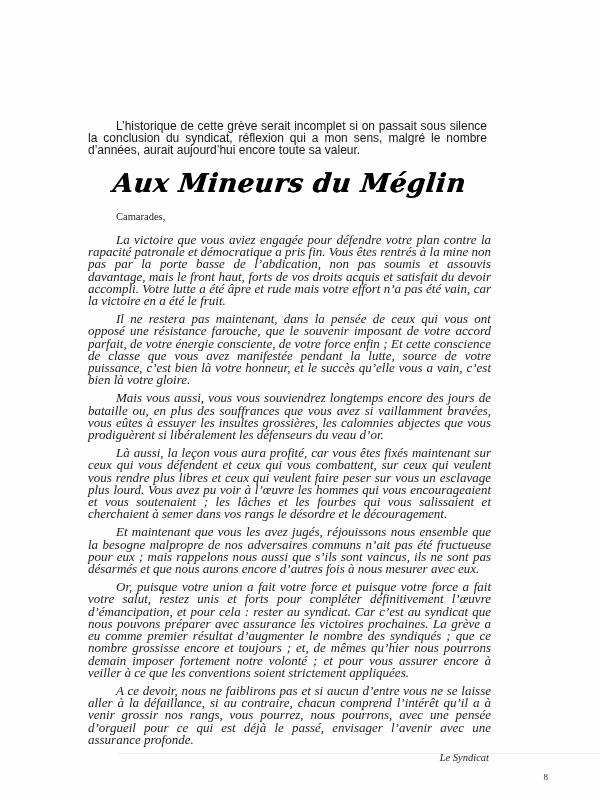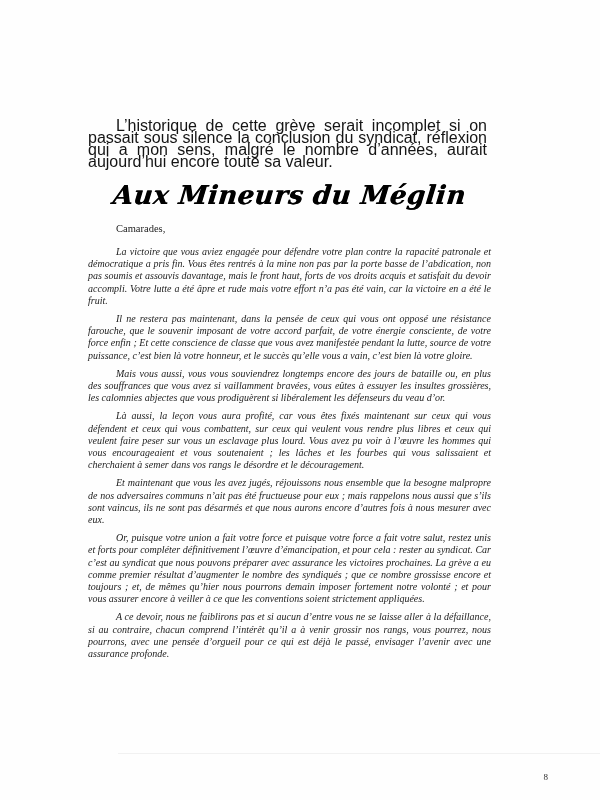--- a/index.html
+++ b/index.html
@@ -21,21 +21,21 @@
   }
   .content {
     position: absolute;
     left: 88px;
     top: 120px;
     width: 403px;
     color: #1b1b1b;
   }
   .intro {
     font-family: "Liberation Sans", sans-serif;
-    font-size: 16px;
+    font-size: 12px;
     line-height: 12px;
     text-align: justify;
     text-indent: 28px;
     margin: 0 4px 10px 0;
     color: #141414;
   }
   .title {
     text-align: center;
     margin: 12px 0 13px 0;
     font-family: "DejaVu Serif", serif;
@@ -51,21 +51,21 @@
     transform: skewX(-6deg);
   }
   .salutation {
     font-size: 10.5px;
     line-height: 12px;
     text-indent: 28px;
     margin: 0 0 11px 0;
   }
   .para {
     font-style: italic;
-    font-size: 10px;
+    font-size: 13px;
     line-height: 12.2px;
     text-align: justify;
     text-indent: 28px;
     margin: 0 0 6px 0;
     color: #1b1b1b;
   }
   .signature {
     font-style: italic;
     font-size: 10.5px;
     line-height: 12px;
@@ -105,18 +105,19 @@
     <p class="salutation">Camarades,</p>
 
     <p class="para">La victoire que vous aviez engagée pour défendre votre plan contre la rapacité patronale et démocratique a pris fin. Vous êtes rentrés à la mine non pas par la porte basse de l’abdication, non pas soumis et assouvis davantage, mais le front haut, forts de vos droits acquis et satisfait du devoir accompli. Votre lutte a été âpre et rude mais votre effort n’a pas été vain, car la victoire en a été le fruit.</p>
     <p class="para">Il ne restera pas maintenant, dans la pensée de ceux qui vous ont opposé une résistance farouche, que le souvenir imposant de votre accord parfait, de votre énergie consciente, de votre force enfin ; Et cette conscience de classe que vous avez manifestée pendant la lutte, source de votre puissance, c’est bien là votre honneur, et le succès qu’elle vous a vain, c’est bien là votre gloire.</p>
     <p class="para">Mais vous aussi, vous vous souviendrez longtemps encore des jours de bataille ou, en plus des souffrances que vous avez si vaillamment bravées, vous eûtes à essuyer les insultes grossières, les calomnies abjectes que vous prodiguèrent si libéralement les défenseurs du veau d’or.</p>
     <p class="para">Là aussi, la leçon vous aura profité, car vous êtes fixés maintenant sur ceux qui vous défendent et ceux qui vous combattent, sur ceux qui veulent vous rendre plus libres et ceux qui veulent faire peser sur vous un esclavage plus lourd. Vous avez pu voir à l’œuvre les hommes qui vous encourageaient et vous soutenaient ; les lâches et les fourbes qui vous salissaient et cherchaient à semer dans vos rangs le désordre et le découragement.</p>
     <p class="para">Et maintenant que vous les avez jugés, réjouissons nous ensemble que la besogne malpropre de nos adversaires communs n’ait pas été fructueuse pour eux ; mais rappelons nous aussi que s’ils sont vaincus, ils ne sont pas désarmés et que nous aurons encore d’autres fois à nous mesurer avec eux.</p>
     <p class="para">Or, puisque votre union a fait votre force et puisque votre force a fait votre salut, restez unis et forts pour compléter définitivement l’œuvre d’émancipation, et pour cela : rester au syndicat. Car c’est au syndicat que nous pouvons préparer avec assurance les victoires prochaines. La grève a eu comme premier résultat d’augmenter le nombre des syndiqués ; que ce nombre grossisse encore et toujours ; et, de mêmes qu’hier nous pourrons demain imposer fortement notre volonté ; et pour vous assurer encore à veiller à ce que les conventions soient strictement appliquées.</p>
     <p class="para">A ce devoir, nous ne faiblirons pas et si aucun d’entre vous ne se laisse aller à la défaillance, si au contraire, chacun comprend l’intérêt qu’il a à venir grossir nos rangs, vous pourrez, nous pourrons, avec une pensée d’orgueil pour ce qui est déjà le passé, envisager l’avenir avec une assurance profonde.</p>
 
+    <p class="signature">Le Syndicat</p>
   </div>
 
   <div class="scan-line"></div>
 
   <div class="page-number">8</div>
 </div>
 
 </body></html>

